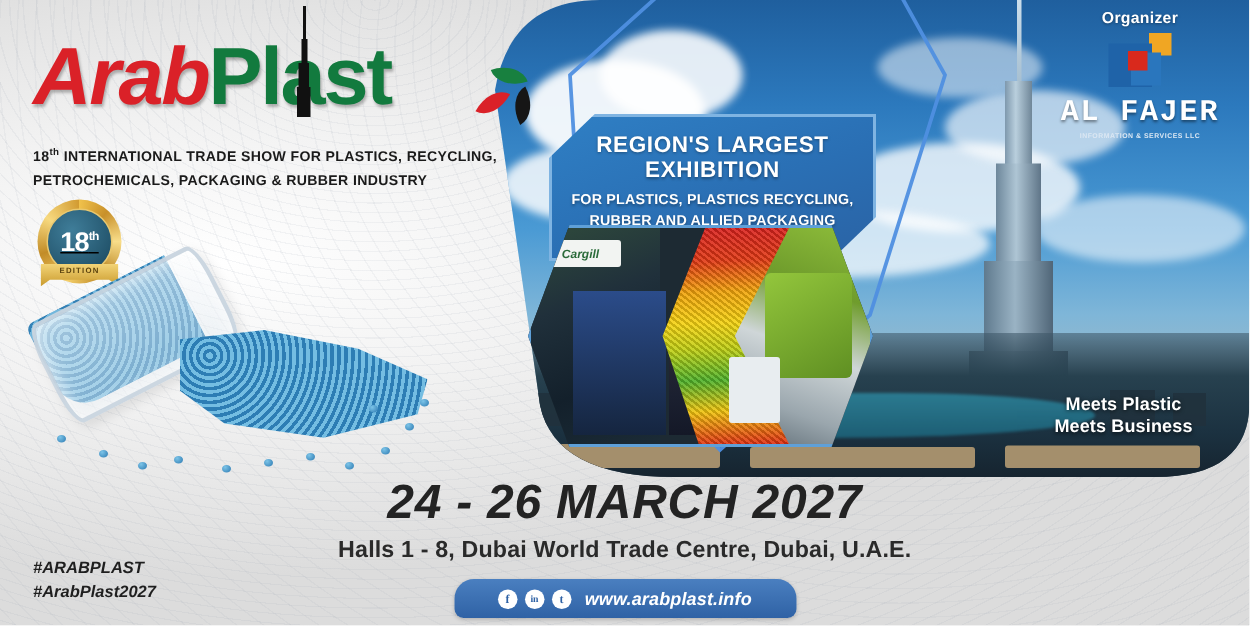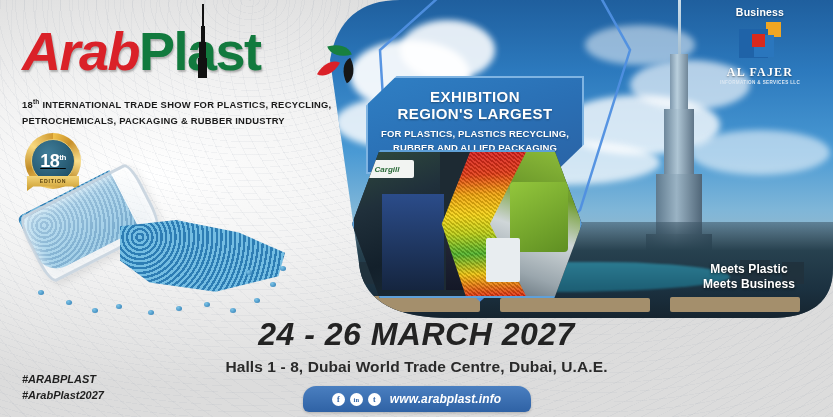--- a/index.html
+++ b/index.html
@@ -139,21 +139,21 @@
   .organizer .olabel {
     color: #ffffff; font-size: 10.5px; font-weight: 700; letter-spacing: .2px;
     text-shadow: 0 1px 2px rgba(0,0,0,.4); margin-bottom: 4px;
   }
   .alfajer-mark { position: relative; width: 46px; height: 42px; margin: 0 auto 2px; }
   .afm-sq-orange { position: absolute; right: 2px; top: 0;   width: 15px; height: 15px; background: #f0a623; }
   .afm-sq-blue   { position: absolute; left: 2px;  top: 7px; width: 29px; height: 29px; background: #1f63a8; }
   .afm-sq-blue2  { position: absolute; left: 17px; top: 13px; width: 20px; height: 22px; background: #2a76bd; }
   .afm-sq-red    { position: absolute; left: 15px; top: 12px; width: 13px; height: 13px; background: #d9291c; }
   .alfajer-name {
-    color: #fff; font-family: Liberation Serif, serif; font-size: 12px; font-weight: 700;
+    color: #fff; font-family: Liberation Mono, monospace; font-size: 20px; font-weight: 700;
     letter-spacing: 1.2px; line-height: 1; text-shadow: 0 1px 2px rgba(0,0,0,.45);
   }
   .alfajer-sub {
     color: #dbe7f3; font-size: 4.6px; font-weight: 700; letter-spacing: .35px; margin-top: 2px;
   }
 
   
   .tagline-right {
     position: absolute; right: 24px; top: 262px; width: 120px; text-align: center;
     color: #ffffff; font-size: 12px; font-weight: 700; line-height: 1.25;
@@ -314,40 +314,40 @@
       <div class="sand" style="left:170px; width:150px; height:14px;"></div>
       <div class="sand" style="left:340px; width:130px; height:15px;"></div>
     </div>
   </div>
 
   <svg class="hex-outline" viewBox="0 0 503 318">
     <path d="M 150 -40 L 250 -40 L 300 50 L 250 210 L 150 300 L 60 210 L 50 50 Z" fill="none" stroke="#4f8fe0" stroke-width="2.5" opacity="0.95"></path>
   </svg>
 
   <div class="hex-text">
+    <div class="l1">REGION'S LARGEST</div>
     <div class="l1">EXHIBITION</div>
-    <div class="l1">REGION'S LARGEST</div>
     <div class="l2">FOR PLASTICS, PLASTICS RECYCLING,</div>
     <div class="l2" style="margin-top:1px;">RUBBER AND ALLIED PACKAGING</div>
   </div>
 
   <div class="hex-photo">
     <div class="hp-left"></div>
     <div class="hp-right"></div>
     <div class="hp-machine"></div>
     <div class="hp-head"></div>
     <div class="hp-person"></div>
     <div class="pellets-wedge"></div>
     <div class="hp-green-mc"></div>
     <div class="hp-white-bx"></div>
     <div class="hp-cargill">Cargill</div>
   </div>
 
   <div class="organizer">
-    <div class="olabel">Business</div>
+    <div class="olabel">Organizer</div>
     <div class="alfajer-mark">
       <div class="afm-sq-orange"></div>
       <div class="afm-sq-blue"></div>
       <div class="afm-sq-blue2"></div>
       <div class="afm-sq-red"></div>
     </div>
     <div class="alfajer-name">AL FAJER</div>
     <div class="alfajer-sub">INFORMATION &amp; SERVICES LLC</div>
   </div>
 

